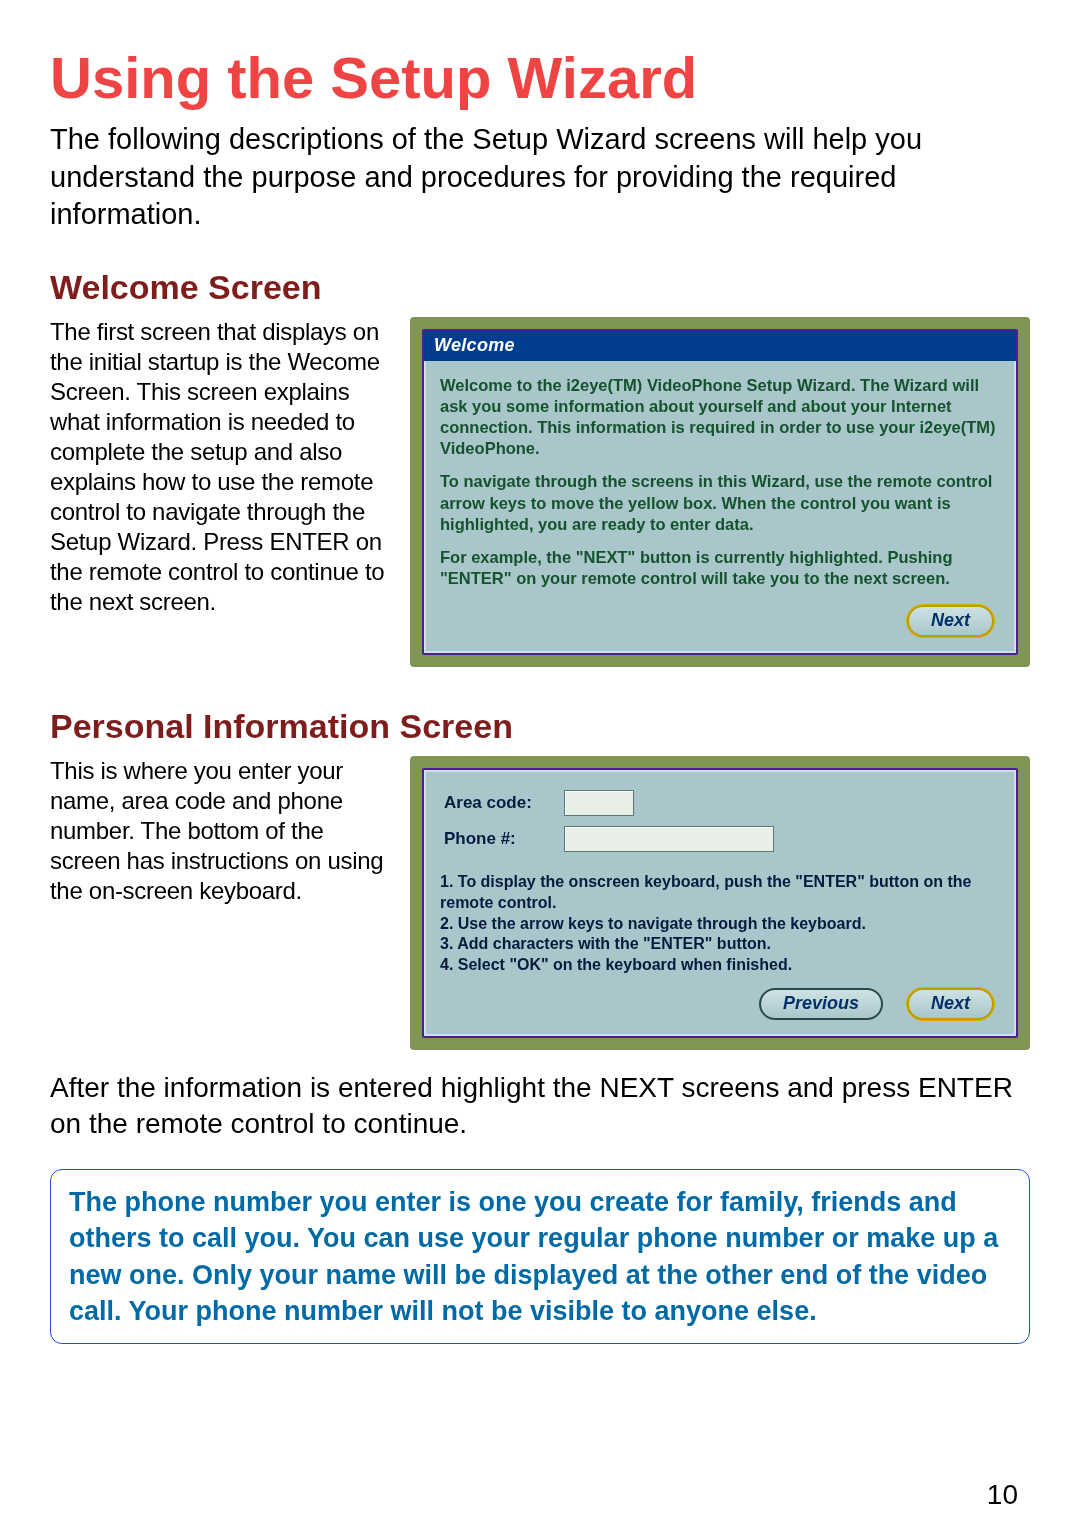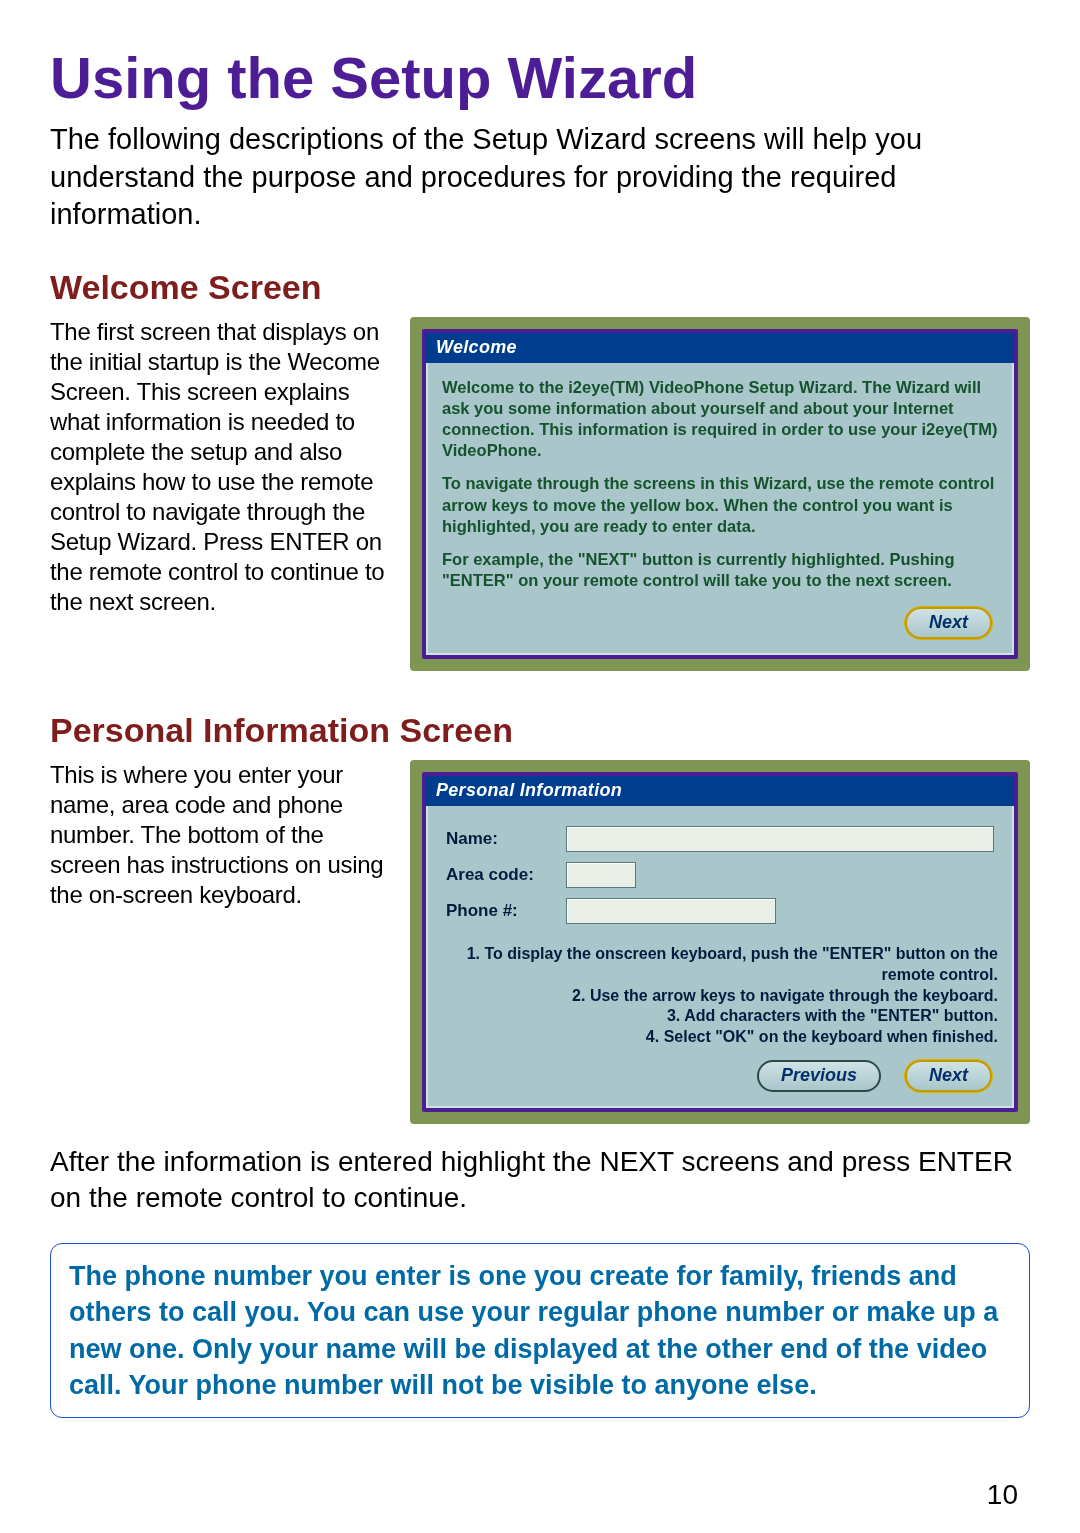--- a/index.html
+++ b/index.html
@@ -7,21 +7,21 @@
   body {
     width: 1080px;
     height: 1533px;
     font-family: Arial, Helvetica, sans-serif;
     background: #fff;
     color: #000;
     padding: 48px 50px 40px 50px;
     position: relative;
   }
   .title {
-    color: #4c1d95;
+    color: #ef4444;
     font-size: 58px;
     font-weight: bold;
     margin: 0 0 12px 0;
     line-height: 1.05;
   }
   .intro {
     font-size: 29px;
     line-height: 1.3;
     margin: 0 0 34px 0;
   }
@@ -43,21 +43,21 @@
   }
   .tight { letter-spacing: -0.3px; }
   .screenshot {
     flex: 1 1 auto;
     background: #7f9553;
     padding: 12px;
     border-radius: 4px;
   }
   .panel {
     background: #a9c6ca;
-    border: 4px solid #4c1d95;
+    border: 2px solid #4c1d95;
     border-radius: 2px;
     overflow: hidden;
     box-shadow: inset 0 0 0 2px #cfe2e4;
   }
   .titlebar {
     background: #003d8f;
     color: #fff;
     font-weight: bold;
     font-style: italic;
     font-size: 18px;
@@ -119,21 +119,20 @@
   }
   .finput.full { flex: 1; }
   .finput.area { width: 70px; }
   .finput.phone { width: 210px; }
   .instructions {
     font-size: 16px;
     font-weight: bold;
     color: #041a3e;
     line-height: 1.3;
     margin: 8px 0 8px 0;
-    text-align: right;
   }
   .instructions .in-line { margin: 0; }
   .spacer { height: 40px; }
   .aftertxt {
     font-size: 28px;
     line-height: 1.3;
     margin: 20px 0 26px 0;
   }
   .callout {
     border: 1px solid #1d4ed8;
@@ -181,27 +180,22 @@
   </div>
 </div>
 
 <div class="spacer"></div>
 
 <h2 class="section-title">Personal Information Screen</h2>
 <div class="row">
   <div class="col-text tight">This is where you enter your name, area code and phone number.  The bottom of the screen has instructions on using the on-screen keyboard.</div>
   <div class="screenshot">
     <div class="panel">
-      <div class="titlebar">Personal Information</div>
       <div class="panel-body">
         <div class="fields">
-          <div class="frow">
-            <div class="flabel">Name:</div>
-            <div class="finput full"></div>
-          </div>
           <div class="frow">
             <div class="flabel">Area code:</div>
             <div class="finput area"></div>
           </div>
           <div class="frow">
             <div class="flabel">Phone #:</div>
             <div class="finput phone"></div>
           </div>
         </div>
         <div class="instructions">

